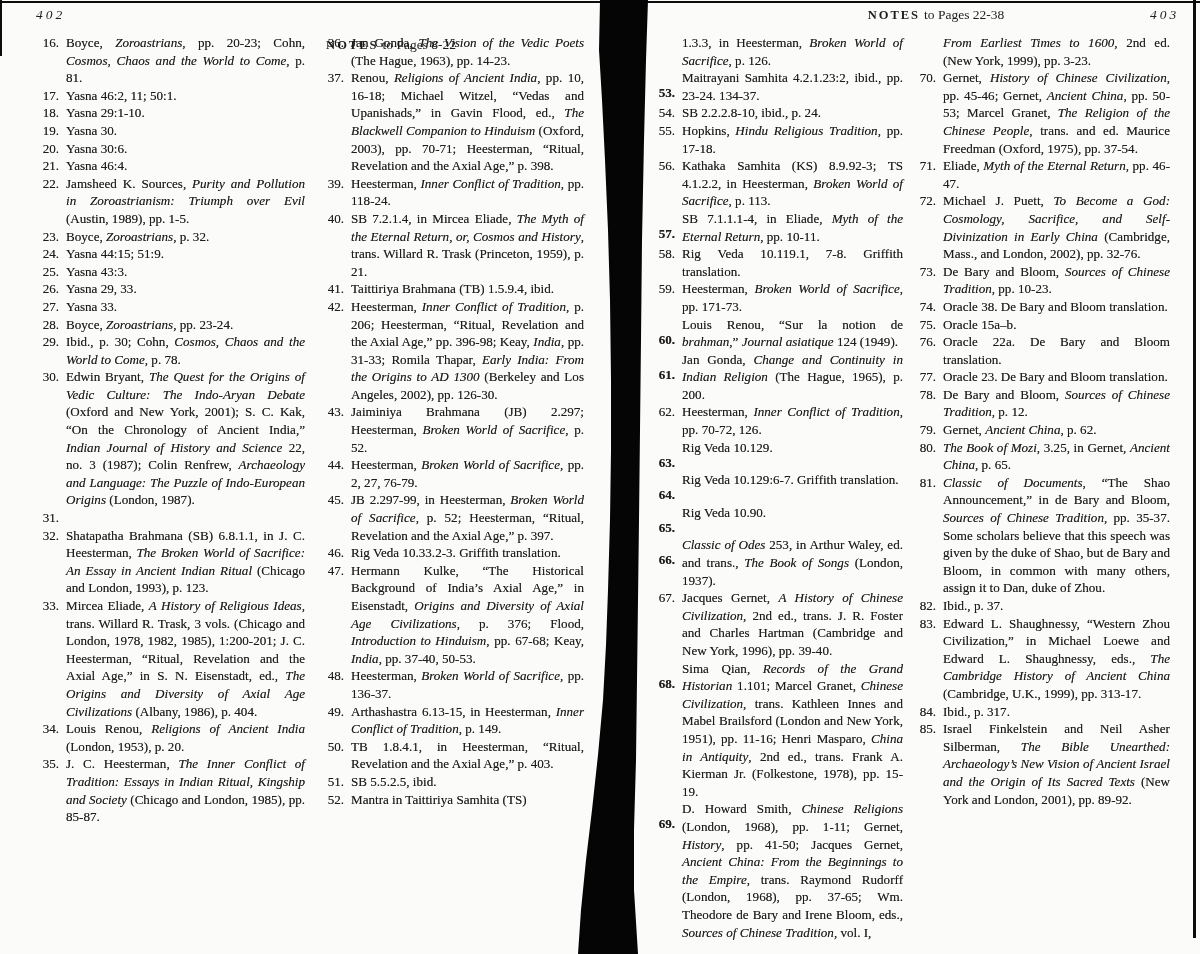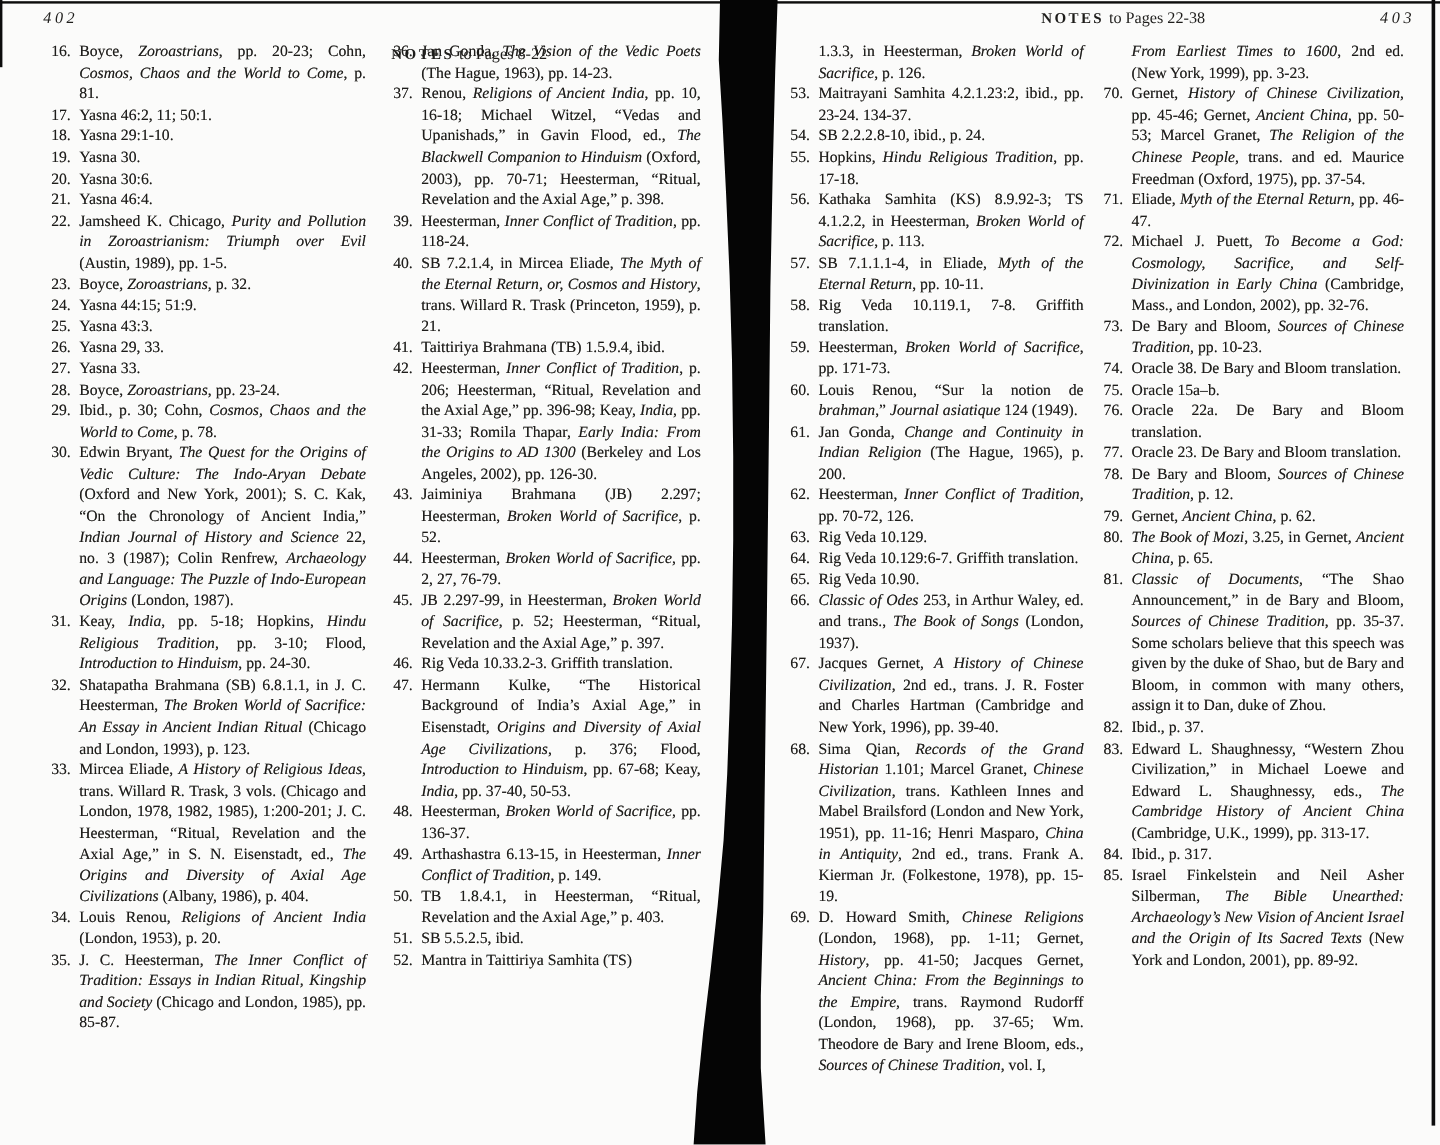--- a/index.html
+++ b/index.html
@@ -27,21 +27,21 @@
     position:absolute; top:34px;
     font-size:13.1px; line-height:17.6px; text-align:justify;
     text-shadow:0 0 .35px rgba(20,18,15,.55);
   }
   .col-l1 { left:33px;  width:272px; }
   .col-l2 { left:318px; width:266px; }
   .col-r1 { left:649px; width:254px; }
   .col-r2 { left:910px; width:260px; }
   .note { display:flex; }
   .num  { flex:0 0 26px; text-align:right; padding-right:7px; }
-  .num.bold { font-weight:normal; }
+  .num.bold { font-weight:bold;margin-top:15px; }
   .txt  { flex:1 1 auto; min-width:0; }
   .txt i { font-style:italic; }
 </style>
 </head>
 <body>
 
 <div class="edge-top"></div>
 <div class="edge-left"></div>
 <div class="edge-right"></div>
 
@@ -76,21 +76,21 @@
       <div class="note">
         <span class="num">20.</span>
         <span class="txt"><span>Yasna 30:6.</span></span>
       </div>
       <div class="note">
         <span class="num">21.</span>
         <span class="txt"><span>Yasna 46:4.</span></span>
       </div>
       <div class="note">
         <span class="num">22.</span>
-        <span class="txt"><span>Jamsheed K. Chicago, </span><i>Purity and Pollution in Zoroastrianism: Triumph over Evil</i><span> (Austin, 1989), pp. 1-5.</span></span>
+        <span class="txt"><span>Jamsheed K. Sources, </span><i>Purity and Pollution in Zoroastrianism: Triumph over Evil</i><span> (Austin, 1989), pp. 1-5.</span></span>
       </div>
       <div class="note">
         <span class="num">23.</span>
         <span class="txt"><span>Boyce, </span><i>Zoroastrians</i><span>, p. 32.</span></span>
       </div>
       <div class="note">
         <span class="num">24.</span>
         <span class="txt"><span>Yasna 44:15; 51:9.</span></span>
       </div>
       <div class="note">
@@ -112,21 +112,20 @@
       <div class="note">
         <span class="num">29.</span>
         <span class="txt"><span>Ibid., p. 30; Cohn, </span><i>Cosmos, Chaos and the World to Come</i><span>, p. 78.</span></span>
       </div>
       <div class="note">
         <span class="num">30.</span>
         <span class="txt"><span>Edwin Bryant, </span><i>The Quest for the Origins of Vedic Culture: The Indo-Aryan Debate</i><span> (Oxford and New York, 2001); S. C. Kak, “On the Chronology of Ancient India,” </span><i>Indian Journal of History and Science</i><span> 22, no. 3 (1987); Colin Renfrew, </span><i>Archaeology and Language: The Puzzle of Indo-European Origins</i><span> (London, 1987).</span></span>
       </div>
       <div class="note">
         <span class="num">31.</span>
-        <span class="txt"><span>Keay, </span><i>India</i><span>, pp. 5-18; Hopkins, </span><i>Hindu Religious Tradition</i><span>, pp. 3-10; Flood, </span><i>Introduction to Hinduism</i><span>, pp. 24-30.</span></span>
       </div>
       <div class="note">
         <span class="num">32.</span>
         <span class="txt"><span>Shatapatha Brahmana (SB) 6.8.1.1, in J. C. Heesterman, </span><i>The Broken World of Sacrifice: An Essay in Ancient Indian Ritual</i><span> (Chicago and London, 1993), p. 123.</span></span>
       </div>
       <div class="note">
         <span class="num">33.</span>
         <span class="txt"><span>Mircea Eliade, </span><i>A History of Religious Ideas</i><span>, trans. Willard R. Trask, 3 vols. (Chicago and London, 1978, 1982, 1985), 1:200-201; J. C. Heesterman, “Ritual, Revelation and the Axial Age,” in S. N. Eisenstadt, ed., </span><i>The Origins and Diversity of Axial Age Civilizations</i><span> (Albany, 1986), p. 404.</span></span>
       </div>
       <div class="note">

